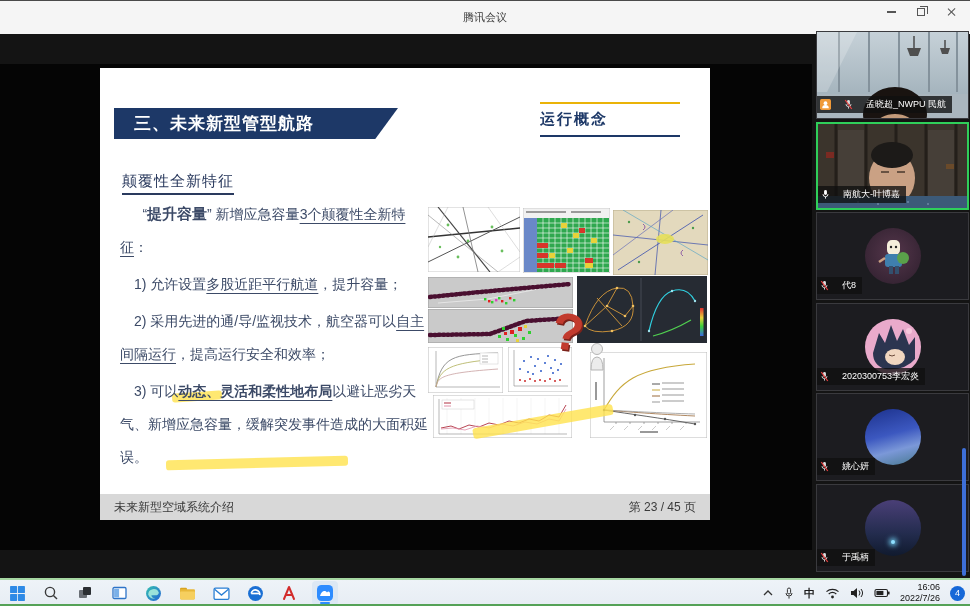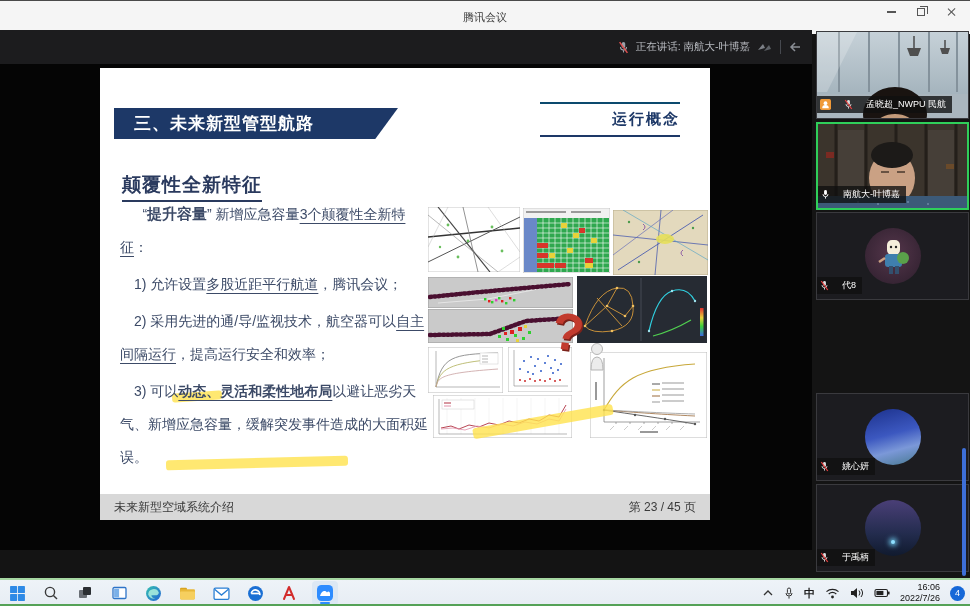--- a/index.html
+++ b/index.html
@@ -24,23 +24,23 @@
   .stage-topbar { position:absolute; left:0; top:30px; width:812px; height:34px; background:#1c1c1e; }
   .speaking-bar { position:absolute; right:10px; top:6px; height:22px; display:flex; align-items:center; gap:7px; color:#b9bcc2; font-size:10.5px; }
   .speak-sep { width:1px; height:14px; background:#46494f; }
   .stage { position:absolute; left:0; top:64px; width:812px; height:486px; background:#050505; }
 
   
   .slide { position:absolute; left:100px; top:4px; width:610px; height:452px; background:#fff; color:#3c4a67; }
   .slide-banner { position:absolute; left:14px; top:40px; width:284px; height:31px; background:#1d3867;
                   clip-path:polygon(0 0,100% 0,92% 100%,0 100%); color:#fff; font-weight:bold; font-size:17px;
                   line-height:31px; padding-left:20px; letter-spacing:1px; }
-  .slide-tag { position:absolute; left:440px; top:34px; width:140px; border-top:2px solid #0c4a6e; border-bottom:2px solid #1d3867;
-               color:#1d3867; font-weight:bold; font-size:15px; text-align:right; padding:6px 0; letter-spacing:2px; }
-  .slide-heading { position:absolute; left:22px; top:104px; font-size:19px; font-weight:bold; color:#2a3a5e;
+  .slide-tag { position:absolute; left:440px; top:34px; width:140px; border-top:2px solid #eab308; border-bottom:2px solid #1d3867;
+               color:#1d3867; font-weight:bold; font-size:15px; text-align:left; padding:6px 0; letter-spacing:2px; }
+  .slide-heading { position:absolute; left:22px; top:104px; font-size:15px; font-weight:normal; color:#2a3a5e;
                    border-bottom:2px solid #2a3a5e; padding-bottom:2px; letter-spacing:1px; }
   .slide-body { position:absolute; left:20px; top:128px; width:308px; font-size:14px; line-height:2.35; color:#3c4a67; z-index:2; }
   .slide-body p { margin-bottom:4px; text-indent:1em; }
   .slide-body p.intro { text-indent:1.6em; }
   .u  { text-decoration:underline; text-underline-offset:4px; }
   .bq { font-weight:800; font-size:15px; }
   .bu { font-weight:800; text-decoration:underline; text-underline-offset:4px; }
   .hl { position:absolute; background:#ffe24d; opacity:.8; border-radius:3px; z-index:1; }
   .hl1 { left:72px;  top:324px; width:50px;  height:9px;  transform:rotate(-4deg); }
   .hl2 { left:372px; top:348px; width:142px; height:11px; transform:rotate(-10deg); }
@@ -97,50 +97,31 @@
         </div>
       <div class="win-btn">
           <span class="glyph-max"></span>
         </div>
       <div class="win-btn">
           <span class="glyph-close"></span>
         </div>
     </div>
   </div>
 
-  <div class="stage-topbar">
-    <div class="speaking-bar">
-      <svg width="11" height="13" viewBox="0 0 10 12">
-          <rect x="3.4" y="1" width="3.2" height="5.5" rx="1.6" fill="#9aa0a8"></rect>
-          <path d="M2.2 5.6a2.8 2.8 0 0 0 5.6 0" fill="none" stroke="#9aa0a8"></path>
-          <line x1="5" y1="8.6" x2="5" y2="10.6" stroke="#9aa0a8"></line>
-          <line x1="1.4" y1="1" x2="8.6" y2="11" stroke="#e05050" stroke-width="1.4"></line>
-        </svg>
-      <span>正在讲话: 南航大-叶博嘉</span>
-      <svg width="16" height="13" viewBox="0 0 16 13">
-          <path d="M1 9 L6 3 L8 7 Z" fill="#7d8188"></path>
-          <path d="M7 10 L12 4 L14 8 Z" fill="#5d6167"></path>
-        </svg>
-      <span class="speak-sep"></span>
-      <svg width="14" height="12" viewBox="0 0 14 12">
-          <path d="M7 2 L3 6 L7 10 M3 6 H12" stroke="#8a8e95" stroke-width="1.5" fill="none"></path>
-        </svg>
-    </div>
-  </div>
 
   <div class="stage">
     <div class="slide">
 
       <div class="slide-banner">三、未来新型管型航路</div>
       <div class="slide-tag">运行概念</div>
       <div class="slide-heading">颠覆性全新特征</div>
 
       <div class="slide-body">
         <p class="intro"><span>“</span><span class="bq">提升容量</span><span>”</span><span> 新增应急容量</span><span class="u">3个颠覆性全新特征</span><span>：</span></p>
-        <p><span>1) 允许设置</span><span class="u">多股近距平行航道</span><span>，腾讯会议；</span></p>
+        <p><span>1) 允许设置</span><span class="u">多股近距平行航道</span><span>，提升容量；</span></p>
         <p><span>2) 采用先进的通/导/监视技术，航空器可以</span><span class="u">自主间隔运行</span><span>，提高运行安全和效率；</span></p>
         <p><span>3) 可以</span><span class="bu">动态、灵活和柔性地布局</span><span>以避让恶劣天气、新增应急容量，缓解突发事件造成的大面积延误。</span></p>
       </div>
 
       <div class="hl hl1"></div>
       <div class="hl hl2"></div>
       <div class="hl hl3"></div>
 
       <div class="fig" style="left:328px;top:139px;width:92px;height:65px;">
         <svg width="92" height="65">
@@ -478,20 +459,41 @@
       <svg width="9" height="11" viewBox="0 0 10 12">
           <rect x="3.4" y="1" width="3.2" height="5.5" rx="1.6" fill="#ddd"></rect>
           <path d="M2.2 5.6a2.8 2.8 0 0 0 5.6 0" fill="none" stroke="#ddd"></path>
           <line x1="5" y1="8.6" x2="5" y2="10.6" stroke="#ddd"></line>
           <line x1="1.4" y1="1" x2="8.6" y2="11" stroke="#e84040" stroke-width="1.4"></line>
         </svg>
       <span>代8</span>
     </div>
   </div>
 
+  <div class="tile" style="top:303px;">
+    <div class="avatar-wrap">
+      <div class="avatar" style="background:#e9aacb;">
+        <svg width="56" height="56">
+            <path d="M8 34 L14 14 L20 24 L26 6 L32 22 L38 10 L44 26 L50 18 L50 40 Q40 52 20 50 Q8 46 8 34 Z" fill="#2c3550"></path>
+            <ellipse cx="30" cy="38" rx="10" ry="8" fill="#f0d6c0"></ellipse>
+            <path d="M24 36 q3 2 6 0" stroke="#6a4a3a" fill="none"></path>
+            <circle cx="44" cy="12" r="3" fill="#f7c8dd"></circle>
+          </svg>
+      </div>
+    </div>
+    <div class="tile-badge">
+      <svg width="9" height="11" viewBox="0 0 10 12">
+          <rect x="3.4" y="1" width="3.2" height="5.5" rx="1.6" fill="#ddd"></rect>
+          <path d="M2.2 5.6a2.8 2.8 0 0 0 5.6 0" fill="none" stroke="#ddd"></path>
+          <line x1="5" y1="8.6" x2="5" y2="10.6" stroke="#ddd"></line>
+          <line x1="1.4" y1="1" x2="8.6" y2="11" stroke="#e84040" stroke-width="1.4"></line>
+        </svg>
+      <span>2020300753李宏炎</span>
+    </div>
+  </div>
 
   <div class="tile" style="top:484px;">
     <div class="avatar-wrap">
       <div class="avatar av-starry"></div>
     </div>
     <div class="tile-badge">
       <svg width="9" height="11" viewBox="0 0 10 12">
           <rect x="3.4" y="1" width="3.2" height="5.5" rx="1.6" fill="#ddd"></rect>
           <path d="M2.2 5.6a2.8 2.8 0 0 0 5.6 0" fill="none" stroke="#ddd"></path>
           <line x1="5" y1="8.6" x2="5" y2="10.6" stroke="#ddd"></line>

